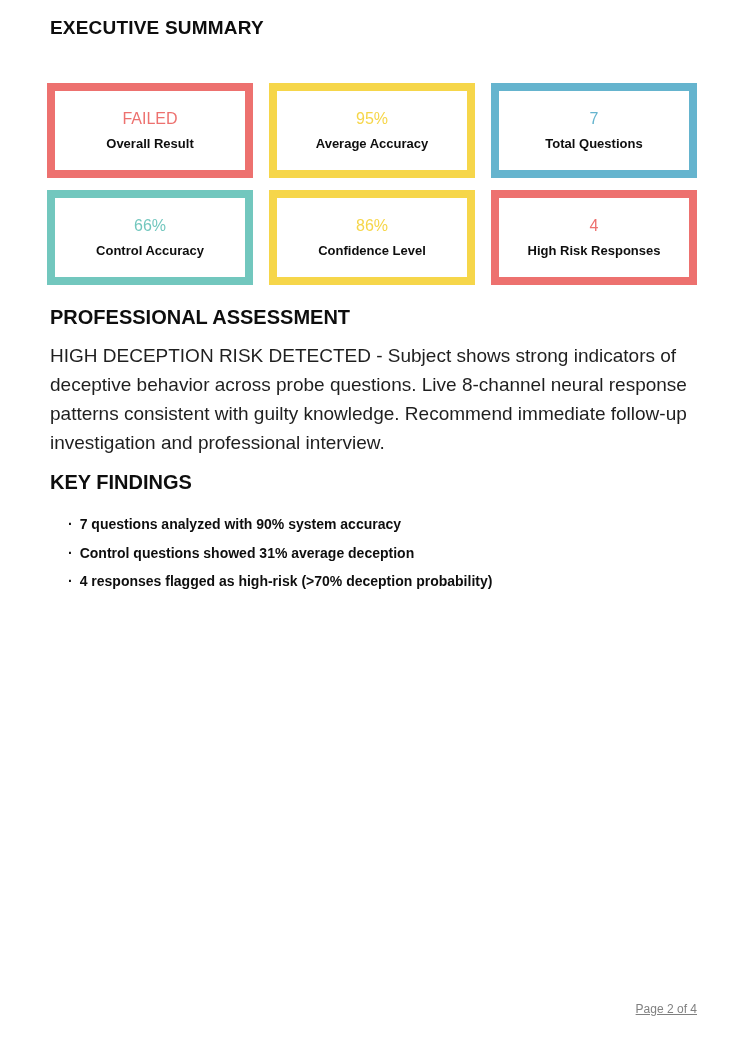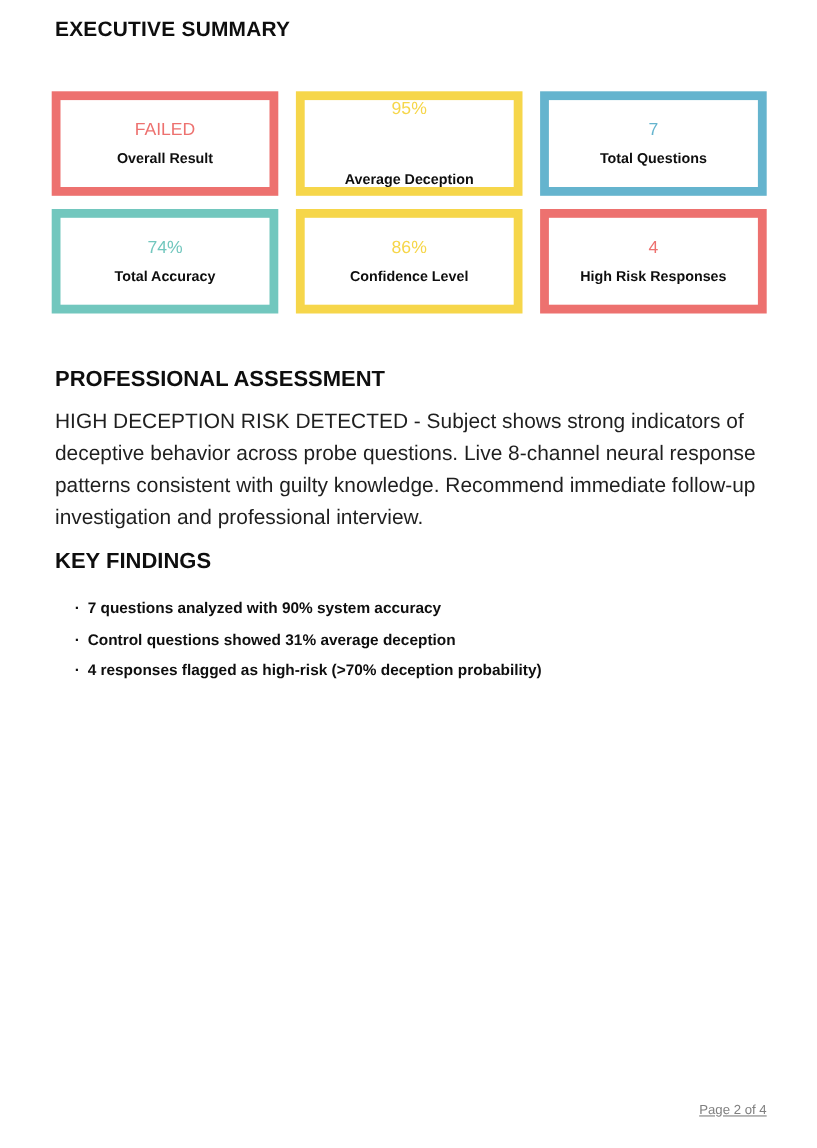--- a/index.html
+++ b/index.html
@@ -46,21 +46,21 @@
     font-size: 13px;
     font-weight: 700;
     color: #0e0e0e;
   }
   .section-heading {
     margin-left: 50px;
     font-size: 20px;
     font-weight: 700;
     color: #0e0e0e;
   }
-  .heading-assessment { margin-top: 49px; }
+  .heading-assessment { margin-top: 21px; }
   .heading-findings   { margin-top: 14px; }
   .assessment-body {
     margin: 12px 0 0 50px;
     width: 655px;
     font-size: 19px;
     line-height: 29px;
     font-weight: 400;
     color: #1f1f1f;
   }
   .findings-list {
@@ -94,33 +94,33 @@
 
   <h1 class="page-title">EXECUTIVE SUMMARY</h1>
 
   <div class="card-grid">
 
     <div class="stat-card" style="border-color: rgb(237, 113, 111);">
       <div class="stat-value" style="color: rgb(237, 113, 111);">FAILED</div>
       <div class="stat-label">Overall Result</div>
     </div>
 
-    <div class="stat-card" style="border-color: rgb(246, 214, 74); justify-content: space-between;">
+    <div class="stat-card" style="border-color: rgb(246, 214, 74);">
       <div class="stat-value" style="color: rgb(246, 214, 74);">95%</div>
-      <div class="stat-label">Average Deception</div>
+      <div class="stat-label">Average Accuracy</div>
     </div>
 
     <div class="stat-card" style="border-color: rgb(101, 180, 206);">
       <div class="stat-value" style="color: rgb(101, 180, 206);">7</div>
       <div class="stat-label">Total Questions</div>
     </div>
 
     <div class="stat-card" style="border-color: rgb(114, 199, 190);">
-      <div class="stat-value" style="color: rgb(114, 199, 190);">74%</div>
-      <div class="stat-label">Total Accuracy</div>
+      <div class="stat-value" style="color: rgb(114, 199, 190);">66%</div>
+      <div class="stat-label">Control Accuracy</div>
     </div>
 
     <div class="stat-card" style="border-color: rgb(246, 214, 74);">
       <div class="stat-value" style="color: rgb(246, 214, 74);">86%</div>
       <div class="stat-label">Confidence Level</div>
     </div>
 
     <div class="stat-card" style="border-color: rgb(237, 113, 111);">
       <div class="stat-value" style="color: rgb(237, 113, 111);">4</div>
       <div class="stat-label">High Risk Responses</div>

